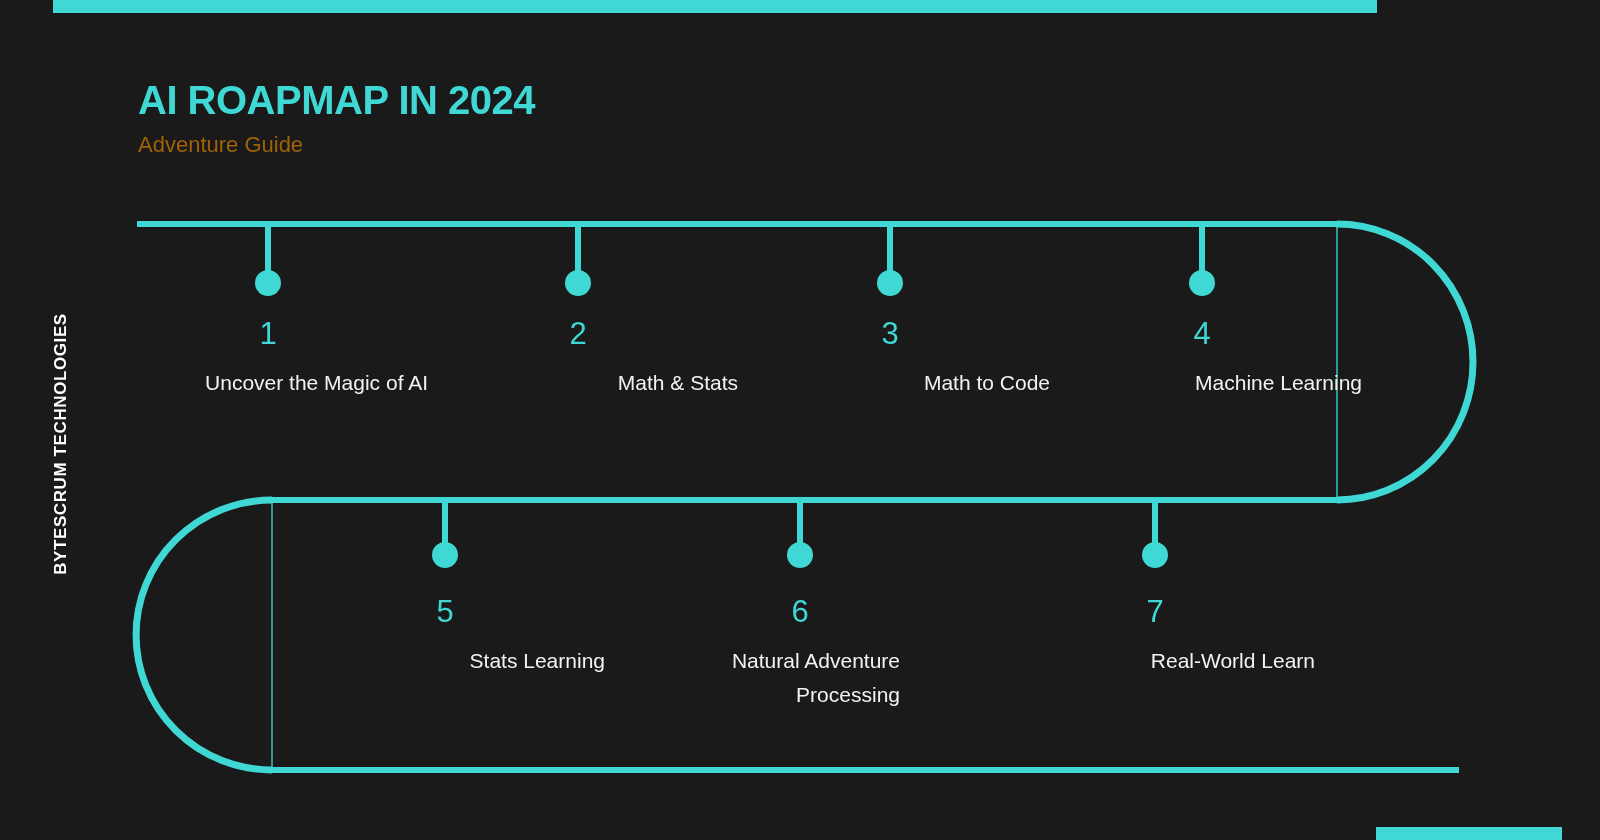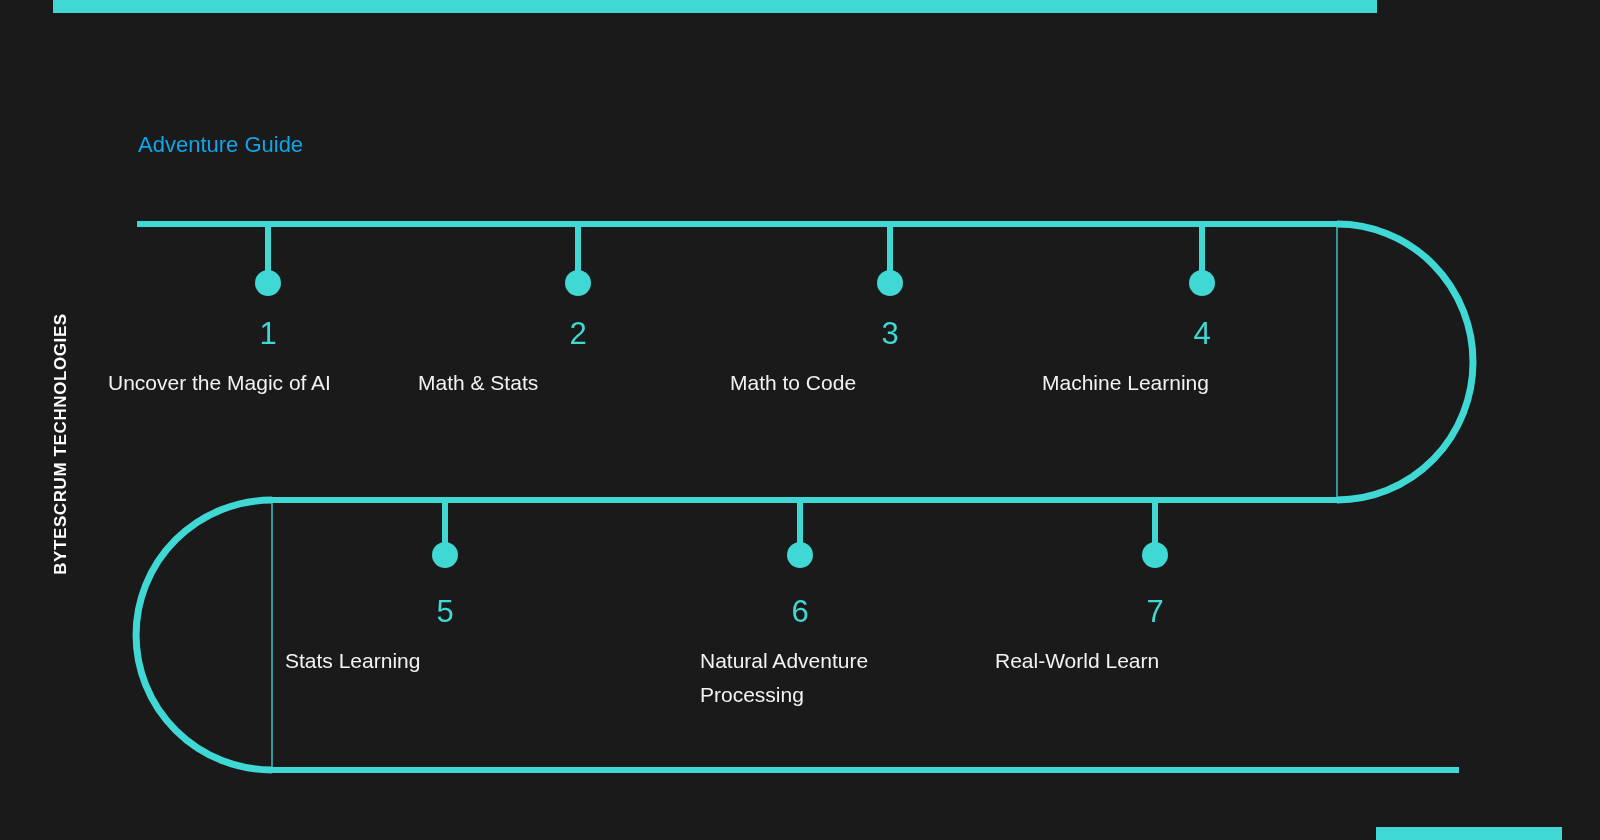--- a/index.html
+++ b/index.html
@@ -60,21 +60,21 @@
     color: #3fd8d4;
     font-size: 40px;
     font-weight: bold;
     letter-spacing: -0.5px;
     white-space: nowrap;
   }
   .subtitle {
     position: absolute;
     left: 138px;
     top: 132px;
-    color: #0ea5e9;
+    color: #a16207;
     font-size: 22px;
     font-weight: normal;
     white-space: nowrap;
   }
 
   
   .track {
     position: absolute;
     left: 0;
     top: 0;
@@ -110,21 +110,21 @@
     text-align: center;
     color: #3fd8d4;
     font-size: 31px;
     font-weight: normal;
     line-height: 1;
   }
   .node .label {
     position: absolute;
     width: 320px;
     left: -160px;
-    text-align: left;
+    text-align: right;
     color: #f2f2f2;
     font-size: 21px;
     font-weight: normal;
     line-height: 1.6;
   }
 
   
   .row1 .stem { top: 224px; height: 59px; }
   .row1 .dot  { top: 270px; }
   .row1 .num  { top: 318px; }
@@ -139,20 +139,21 @@
 </head>
 <body>
 
 <div id="canvas">
 
   <div class="bar-top"></div>
   <div class="bar-bottom"></div>
 
   <div class="brand-vertical">BYTESCRUM TECHNOLOGIES</div>
 
+  <div class="title">AI ROAPMAP IN 2024</div>
 
   <div class="subtitle">Adventure Guide</div>
 
   <svg class="track" viewBox="0 0 1600 840" xmlns="http://www.w3.org/2000/svg">
 
     <line x1="137" y1="224" x2="1337" y2="224" stroke="#3fd8d4" stroke-width="6"></line>
 
     <path d="M 1337 224 A 136 138 0 0 1 1337 500" fill="none" stroke="#3fd8d4" stroke-width="7"></path>
 
     <line x1="1337" y1="226" x2="1337" y2="498" stroke="#3fd8d4" stroke-width="1.4" opacity="0.95"></line>

